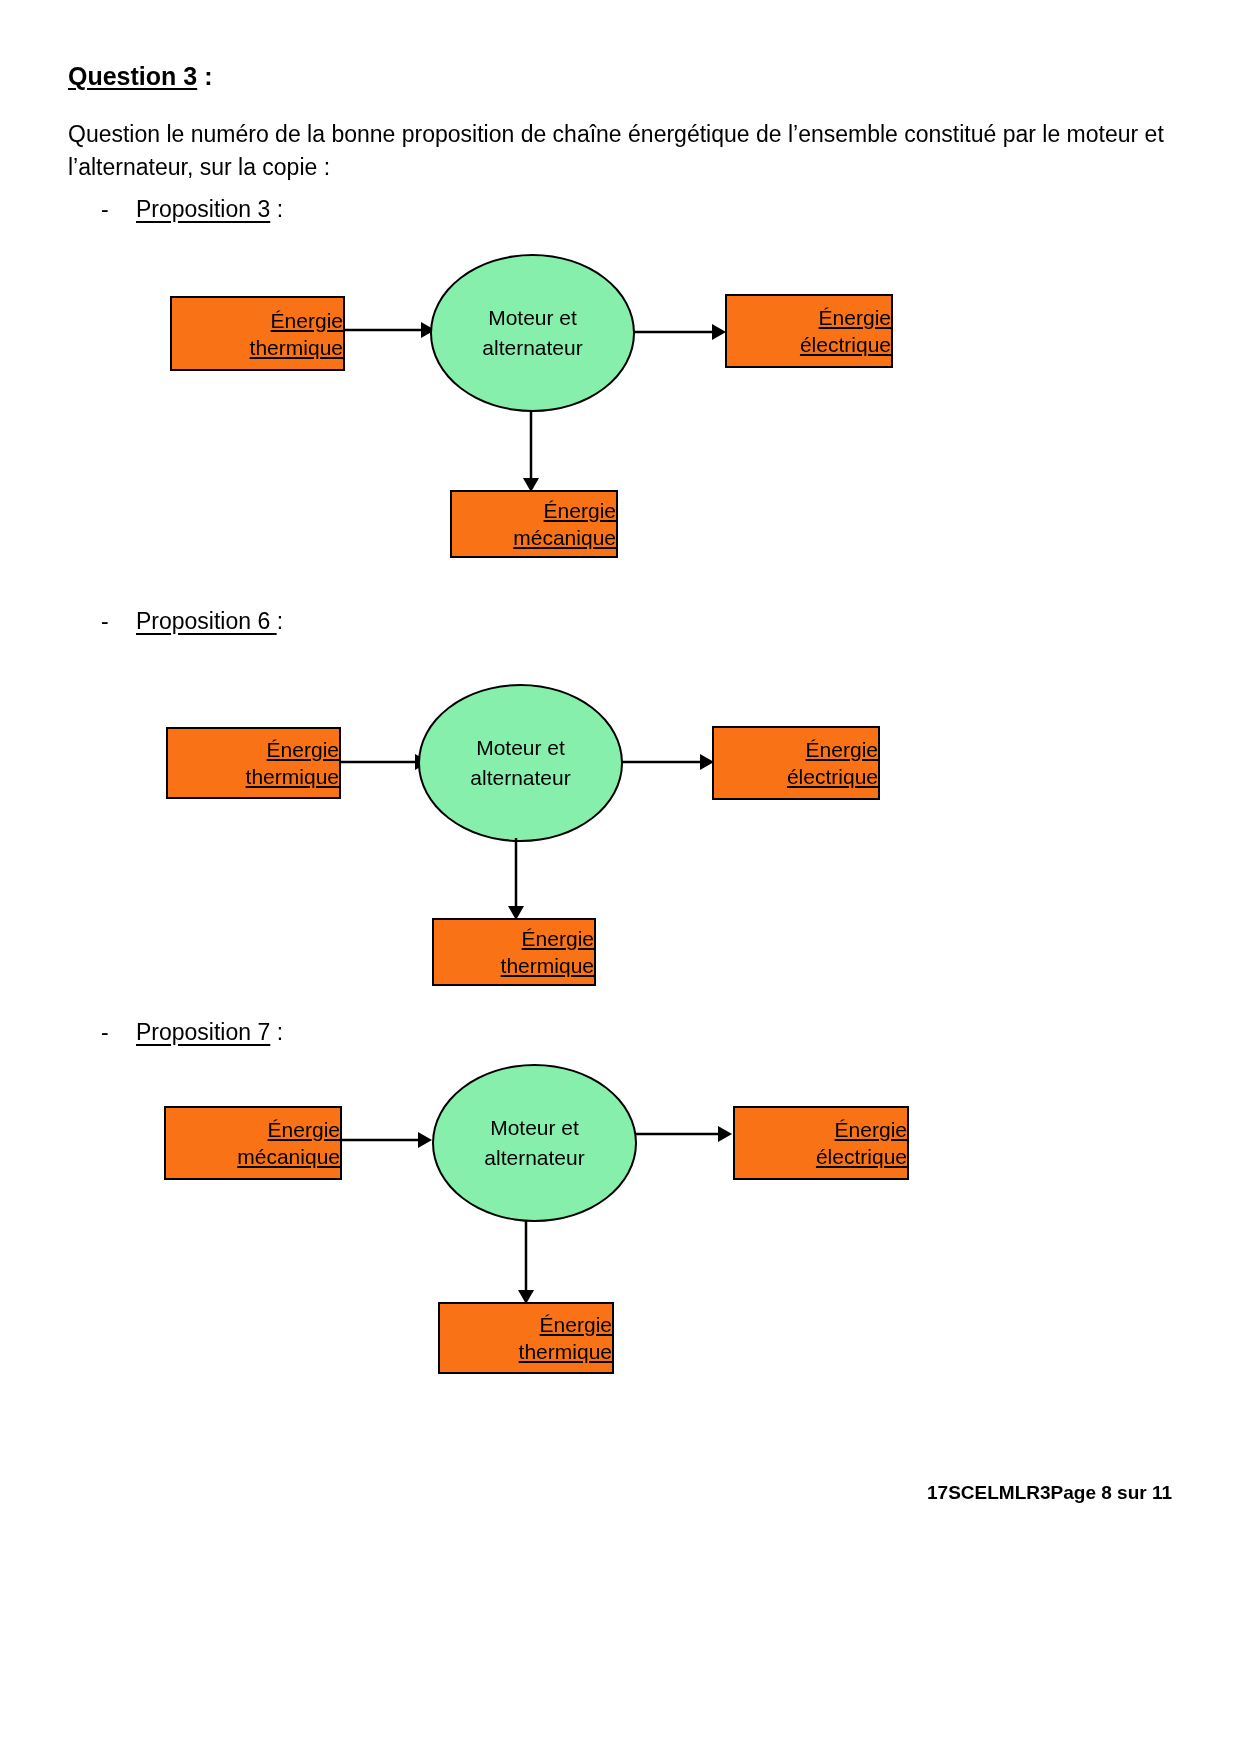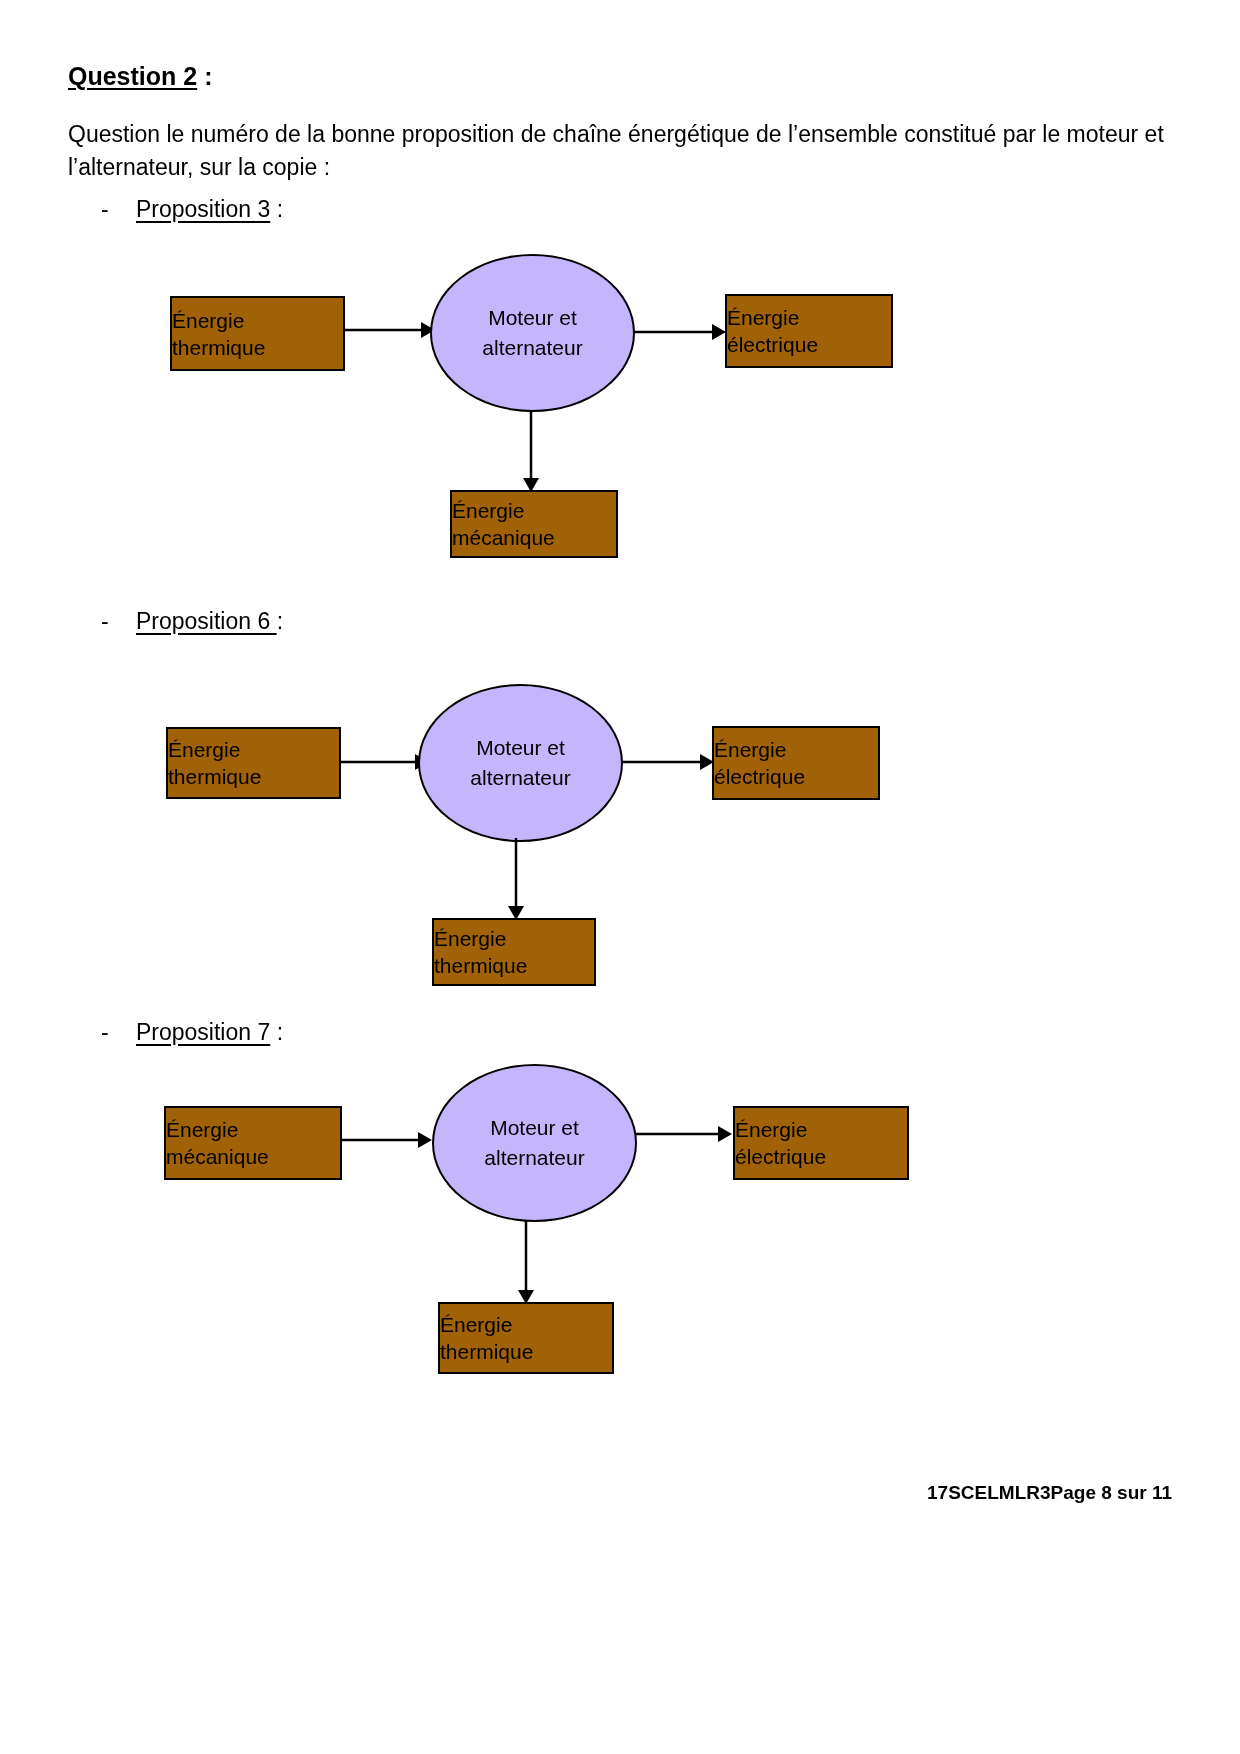--- a/index.html
+++ b/index.html
@@ -64,35 +64,36 @@
 
   
   .diagram {
     position: absolute;
     left: 0;
   }
   .node-box {
     position: absolute;
     box-sizing: border-box;
     border: 2px solid #000;
-    background: #a16207;
+    background: #f97316;
     display: flex;
     flex-direction: column;
-    align-items: flex-start;
+    align-items: flex-end;
     justify-content: center;
     font-size: 21px;
     line-height: 27px;
     text-align: center;
+    text-decoration: underline;
   }
   .node-ellipse {
     position: absolute;
     box-sizing: border-box;
     border: 2px solid #000;
     border-radius: 50%;
-    background: #c4b5fd;
+    background: #86efac;
     display: flex;
     flex-direction: column;
     align-items: center;
     justify-content: center;
     font-size: 21px;
     line-height: 30px;
     text-align: center;
   }
   .arrow-svg {
     position: absolute;
@@ -110,21 +111,21 @@
     font-size: 19px;
     font-weight: bold;
   }
 </style>
 </head>
 <body>
 
 <div class="page">
 
   <div class="q-title">
-    <span class="uline">Question 2</span><span> :</span>
+    <span class="uline">Question 3</span><span> :</span>
   </div>
 
   <div class="intro">Question le numéro de la bonne proposition de chaîne énergétique de l’ensemble constitué par le moteur et l’alternateur, sur la copie :</div>
 
   <div class="prop-label" style="left:136px; top:196px;">
     <span class="dash">-</span><span class="uline">Proposition 3</span><span> :</span>
   </div>
 
   <div class="diagram" style="top:0;">
 

